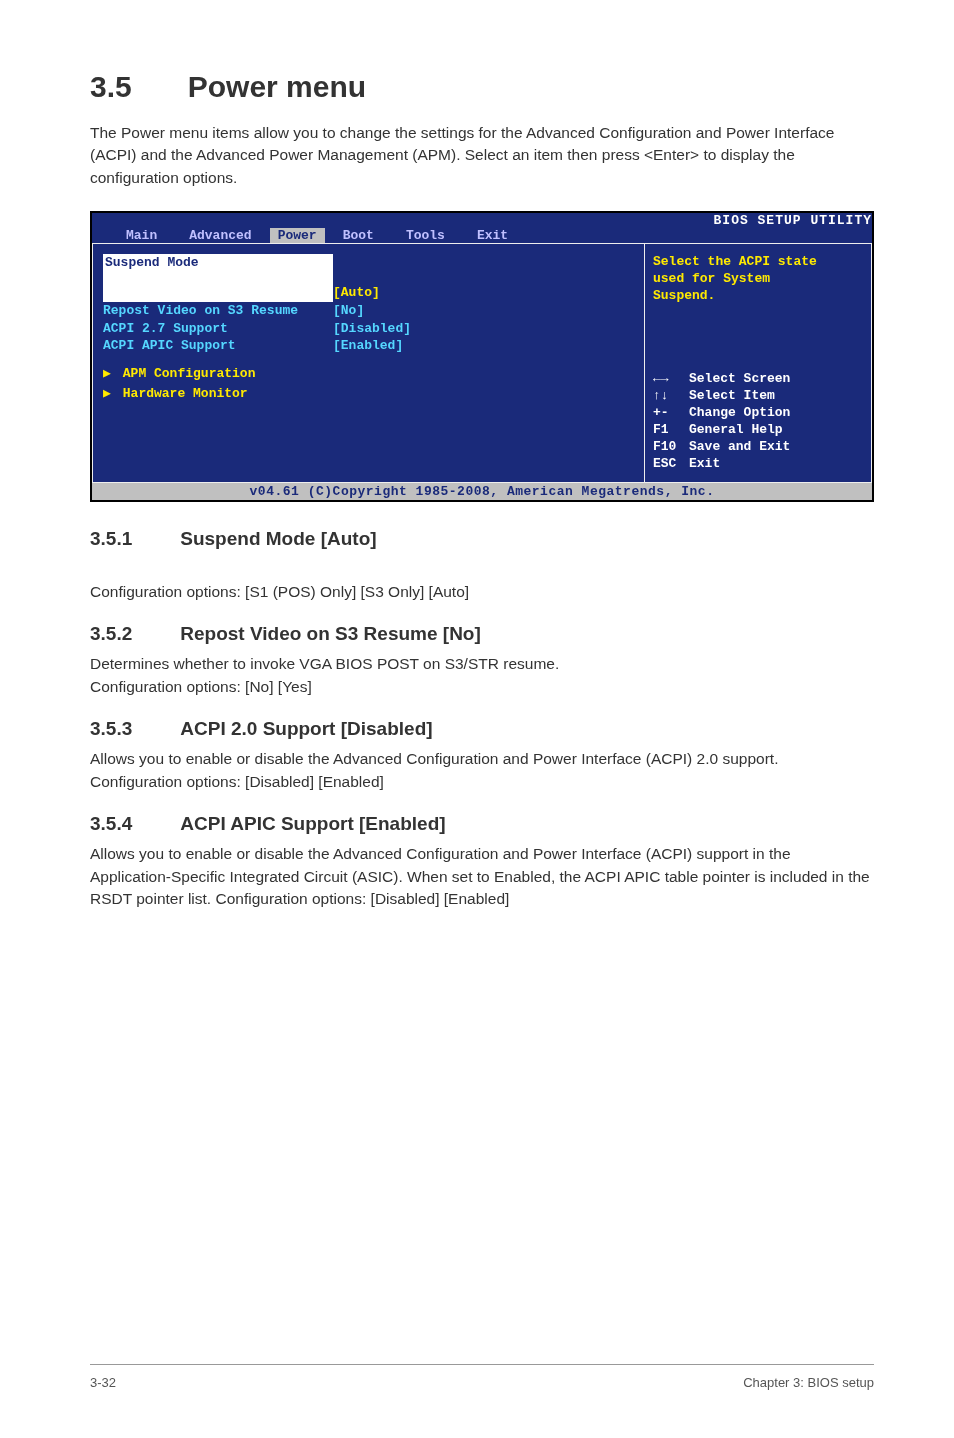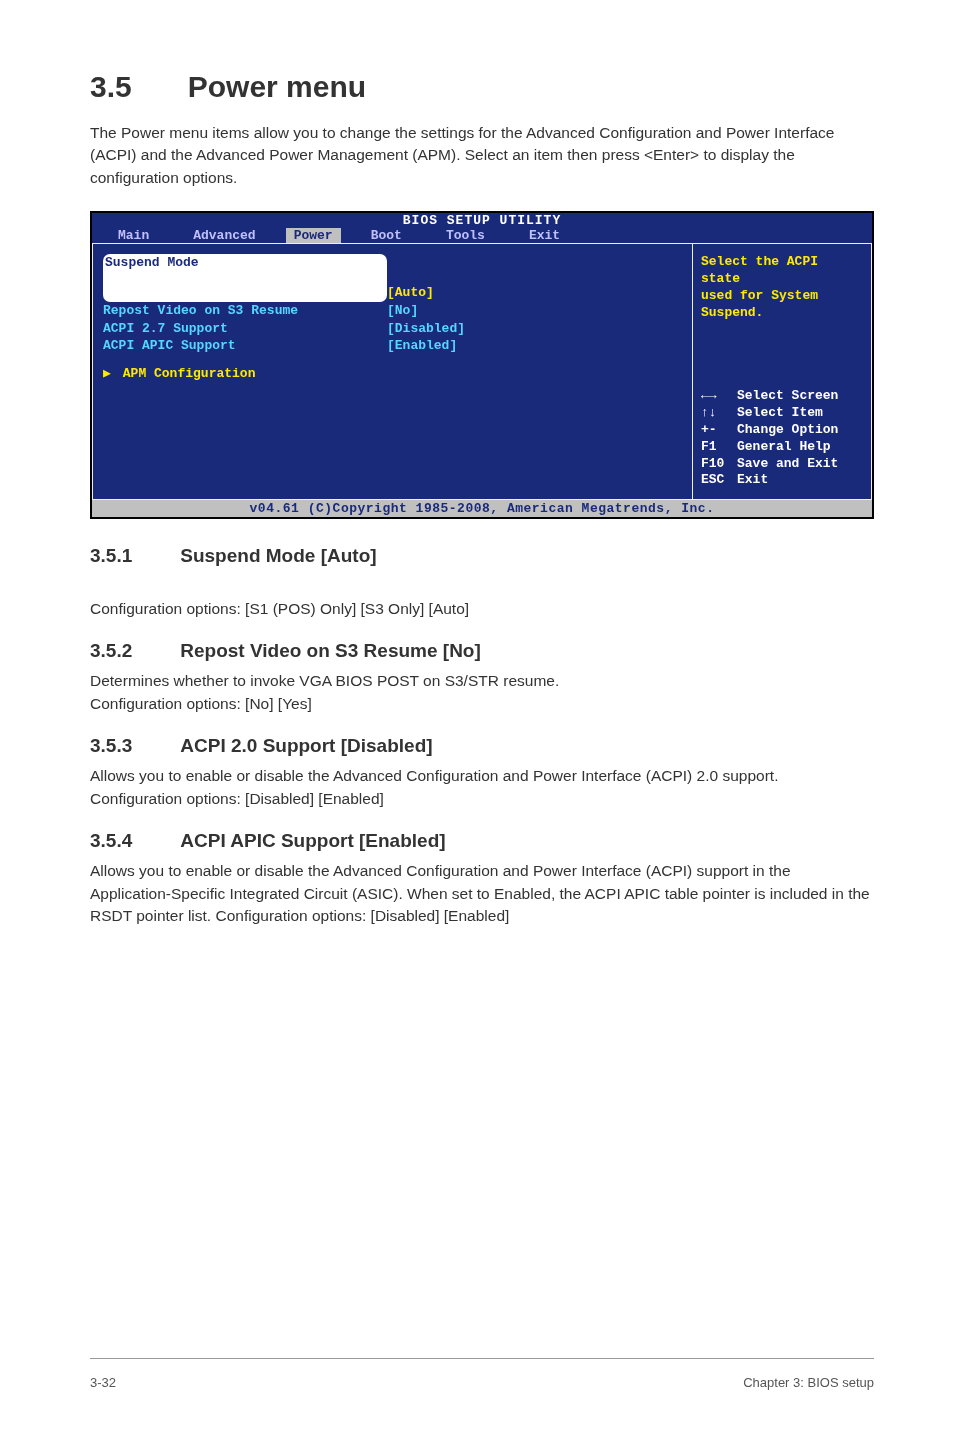--- a/index.html
+++ b/index.html
@@ -31,29 +31,29 @@
     border: 2px solid #000;
     background: #1a2a7a;
     font-family: "Courier New", monospace;
     font-size: 13px;
     font-weight: bold;
     color: #fff;
     position: relative;
     margin-bottom: 26px;
   }
   .bios-title-bar {
-    text-align: center;
+    text-align: right;
     color: #fff;
     padding: 0;
     letter-spacing: 1px;
   }
   .bios-menu {
     display: flex;
-    gap: 16px;
-    padding: 0 0 0 12px;
+    gap: 4px;
+    padding: 0 0 0 20px;
   }
   .bios-menu span {
     padding: 0 14px;
     color: #c0c0ff;
   }
   .bios-menu span.active {
     background: #c0c0c0;
     color: #1a2a7a;
     padding: 0 8px;
   }
@@ -61,33 +61,33 @@
     display: flex;
   }
   .bios-left {
     flex: 1;
     border: 1px solid #eee;
     border-right: none;
     padding: 10px 10px 10px 10px;
     min-height: 222px;
   }
   .bios-right {
-    width: 180px;
+    width: 228px;
     border: 1px solid #eee;
     padding: 10px 8px;
     color: #ffea00;
   }
   .cfg-row {
     display: flex;
     color: #55d7ff;
     line-height: 1.35;
   }
   .cfg-row.selected .cfg-label { background: #fff; color: #1a2a7a; padding: 0 2px; }
   .cfg-row.selected .cfg-val { color: #ffea00; margin-top: 30px; }
-  .cfg-label { width: 284px; border-radius: 7px; }
+  .cfg-label { width: 230px; }
   .cfg-val { }
   .submenu-row { color: #ffea00; margin-top: 4px;}
   .submenu-row .tri { display:inline-block; width:12px;}
   .help-top { color: #ffea00; line-height:1.3; }
   .help-keys { margin-top: 66px; color: #fff; line-height: 1.3;}
   .help-keys .k { display:inline-block; width: 36px; color:#fff;}
   .help-keys .d { color:#fff;}
   .bios-footer {
     background: #c0c0c0;
     color: #1a2a7a;
@@ -107,21 +107,21 @@
     line-height: 1.45;
     margin-bottom: 20px;
   }
   .section-block { margin-bottom: 6px; }
   .footer {
     position: absolute;
     bottom: 48px;
     left: 90px;
     right: 80px;
     border-top: 1px solid #999;
-    padding-top: 16px;
+    padding-top: 10px;
     display: flex;
     justify-content: space-between;
     font-size: 13px;
     color: #555;
   }
   .num-gap { display:inline-block; width: 48px;}
   .wide-gap { display:inline-block; width: 56px;}
 </style>
 </head>
 <body>
@@ -159,20 +159,24 @@
         </div>
         <div class="cfg-row">
           <span class="cfg-label">ACPI APIC Support</span>
           <span class="cfg-val">[Enabled]</span>
         </div>
         <div style="height:6px"></div>
         <div class="submenu-row">
           <span class="tri">▶</span>
           <span>APM Configuration</span>
         </div>
+        <div class="submenu-row">
+          <span class="tri">▶</span>
+          <span>Hardware Monitor</span>
+        </div>
       </div>
       <div class="bios-right">
         <div class="help-top">
           <div>Select the ACPI state</div>
           <div>used for System</div>
           <div>Suspend.</div>
         </div>
         <div class="help-keys">
           <div><span class="k">←→</span><span class="d">Select Screen</span></div>
           <div><span class="k">↑↓</span><span class="d">Select Item</span></div>

